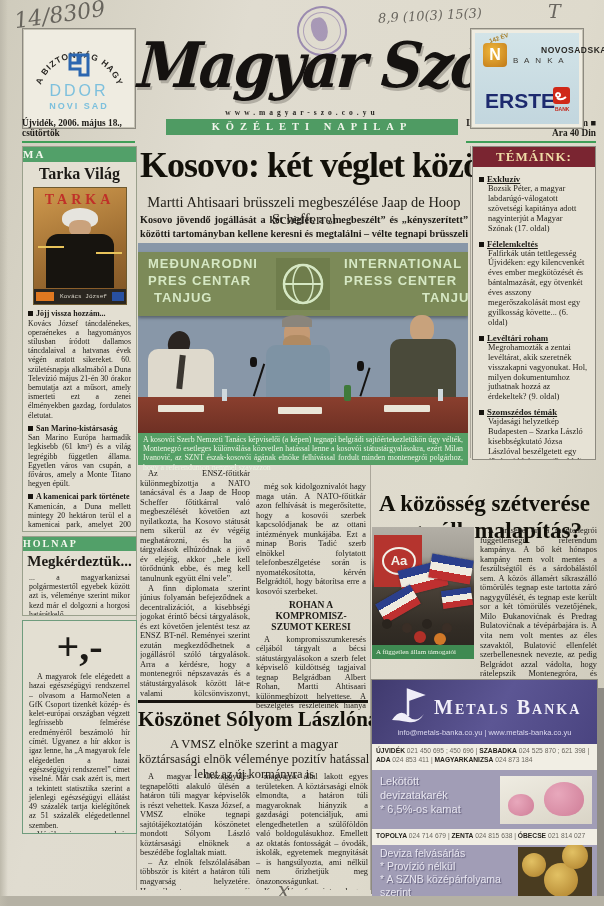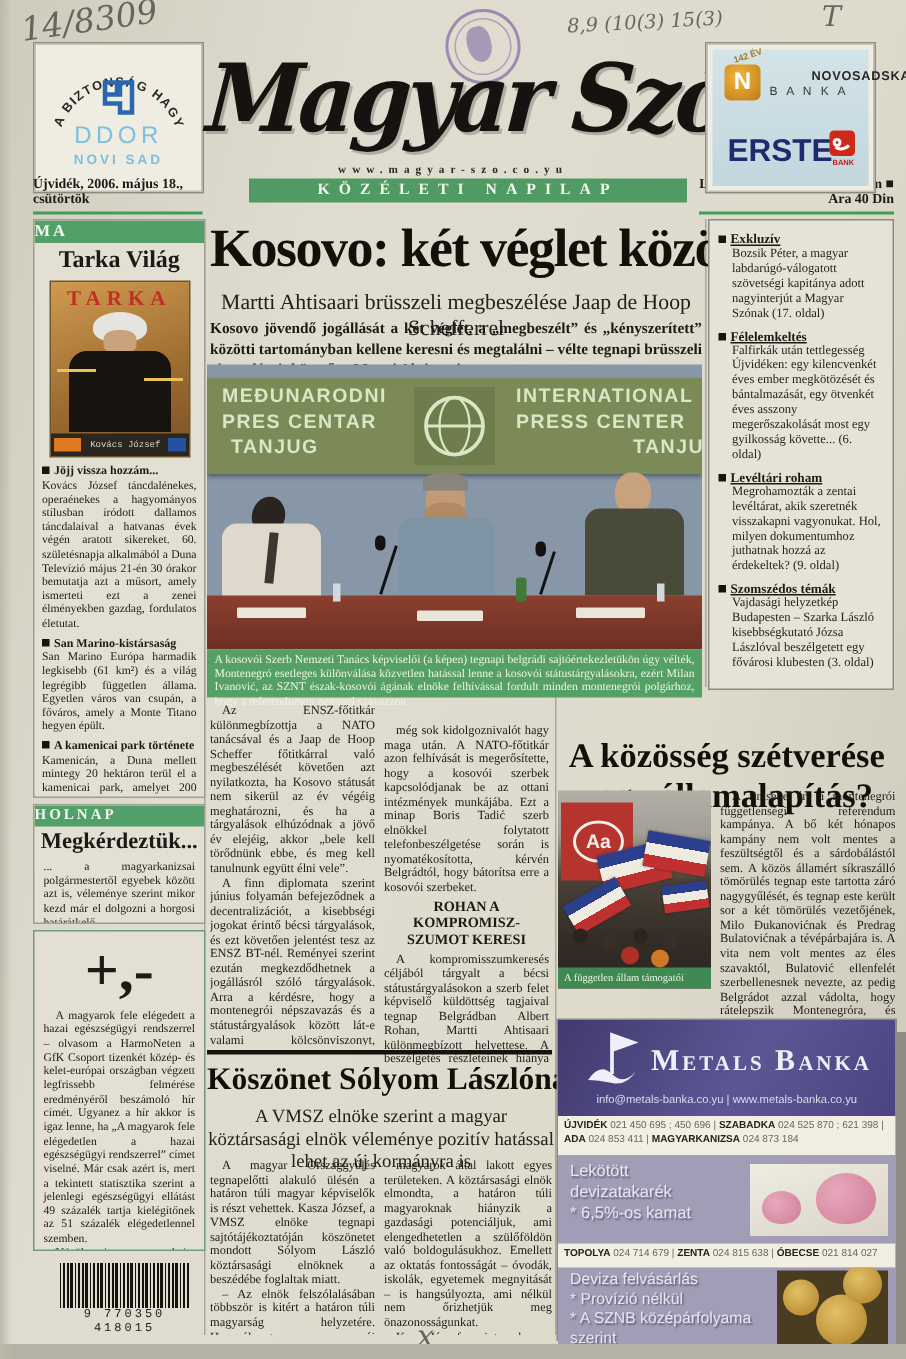--- a/index.html
+++ b/index.html
@@ -180,24 +180,20 @@
     <div class="sb-x" style="padding:3px 6px;">... a magyarkanizsai polgármestertől egyebek között azt is, véleménye szerint mikor kezd már el dolgozni a horgosi határátkelő</div>
   </div>
 
   <div class="abs box" style="left:22px;top:620px;width:113px;height:212px;overflow:hidden;border-color:#6f9c7d;">
     <div class="pm-sym" style="margin-top:2px;">+,-</div>
     <div class="pm-x" style="padding:2px 6px 0 6px;text-indent:8px;">A magyarok fele elégedett a hazai egészségügyi rendszerrel – olvasom a HarmoNeten a GfK Csoport tizenkét közép- és kelet-európai országban végzett legfrissebb felmérése eredményéről beszámoló hír címét. Ugyanez a hír akkor is igaz lenne, ha „A magyarok fele elégedetlen a hazai egészségügyi rendszerrel” címet viselné. Már csak azért is, mert a tekintett statisztika szerint a jelenlegi egészségügyi ellátást 49 százalék tartja kielégítőnek az 51 százalék elégedetlennel szemben.</div>
     <div class="pm-x" style="padding:0 6px;text-indent:8px;">Végül is nem baj... Gondolkodjunk pozitívan!</div>
 
   </div>
 
-  <div class="abs" style="left:38px;top:842px;width:90px;height:44px;">
-    <div class="bars" style="width:86px;height:30px;margin:0 auto;"></div>
-    <div class="bc-num">9 770350 418015</div>
-  </div>
 
   <div class="abs hl1" style="left:140px;top:144px;width:328px;">Kosovo: két véglet között</div>
   <div class="abs sub1" style="left:140px;top:194px;width:328px;">Martti Ahtisaari brüsszeli megbeszélése Jaap de Hoop Schefferrel</div>
   <div class="abs lead-p" style="left:140px;top:213px;width:328px;">Kosovo jövendő jogállását a két véglet, a „megbeszélt” és „kényszerített” közötti tartományban kellene keresni és megtalálni – vélte tegnapi brüsszeli tárgyalásait követően Martti Ahtisaari.</div>
 
   <div class="abs photo" style="left:138px;top:243px;width:330px;height:190px;">
     <div class="signband">
       <div class="abs signtxt" style="left:10px;top:3px;">
         <div>MEĐUNARODNI</div>
         <div>PRES CENTAR</div>
@@ -252,20 +248,21 @@
     <p>még sok kidolgoznivalót hagy maga után. A NATO-főtitkár azon felhívását is megerősítette, hogy a kosovói szerbek kapcsolódjanak be az ottani intézmények munkájába. Ezt a minap Boris Tadić szerb elnökkel folytatott telefonbeszélgetése során is nyomatékosította, kérvén Belgrádtól, hogy bátorítsa erre a kosovói szerbeket.</p>
     <div class="crosshead">
       <div>ROHAN A KOMPROMISZ-</div>
       <div>SZUMOT KERESI</div>
     </div>
     <p>A kompromisszumkeresés céljából tárgyalt a bécsi státustárgyalásokon a szerb felet képviselő küldöttség tagjaival tegnap Belgrádban Albert Rohan, Martti Ahtisaari különmegbízott helyettese. A beszélgetés részleteinek hiánya miatt csak annyit tudni, hogy Rohan az eddigi négy fordulóban felmerült számos vitás kérdésben igyekszik a felek álláspontját közelebb hozni. E célból még tegnap délután Prištinába repült, ahol ma az albán féllel egyeztet.</p>
 
   </div>
 
   <div class="abs themes" style="left:472px;top:146px;width:122px;height:312px;overflow:hidden;">
+    <div class="themes-h">TÉMÁINK:</div>
     <div style="padding:2px 6px;">
       <div>
         <div class="th-t"><span class="sq"></span><span>Exkluzív</span></div>
         <div class="th-x">Bozsik Péter, a magyar labdarúgó-válogatott szövetségi kapitánya adott nagyinterjút a Magyar Szónak (17. oldal)</div>
       </div>
       <div>
         <div class="th-t"><span class="sq"></span><span>Félelemkeltés</span></div>
         <div class="th-x">Falfirkák után tettlegesség Újvidéken: egy kilencvenkét éves ember megkötözését és bántalmazását, egy ötvenkét éves asszony megerőszakolását most egy gyilkosság követte... (6. oldal)</div>
       </div>
       <div>

